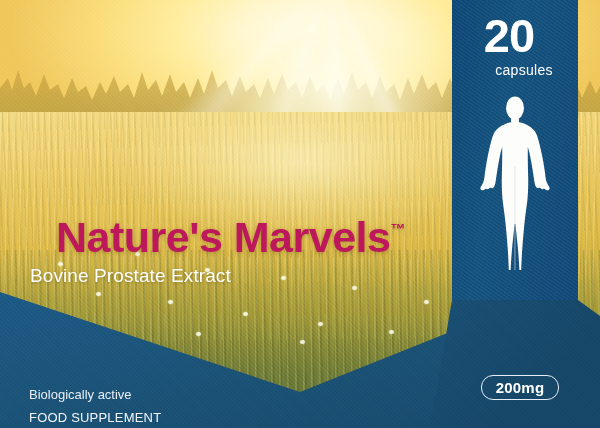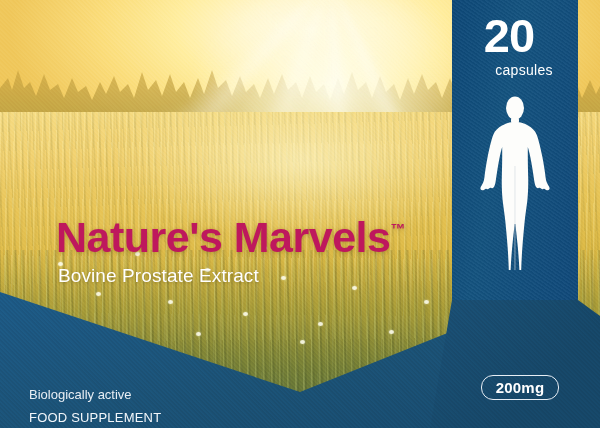--- a/index.html
+++ b/index.html
@@ -200,21 +200,20 @@
     letter-spacing: 0;
   }
   .subbrand {
     position: absolute;
     left: 30px; top: 265px;
     color: #ffffff;
     font-size: 19px;
     letter-spacing: 0.1px;
     text-shadow: 0 1px 3px rgba(90,70,10,0.4);
     white-space: nowrap;
-    margin-left: 28px;
   }
 
   .claim {
     position: absolute;
     left: 28px; top: 360px;
     color: #ffffff;
     font-size: 22px;
     letter-spacing: 0.1px;
     white-space: nowrap;
   }

